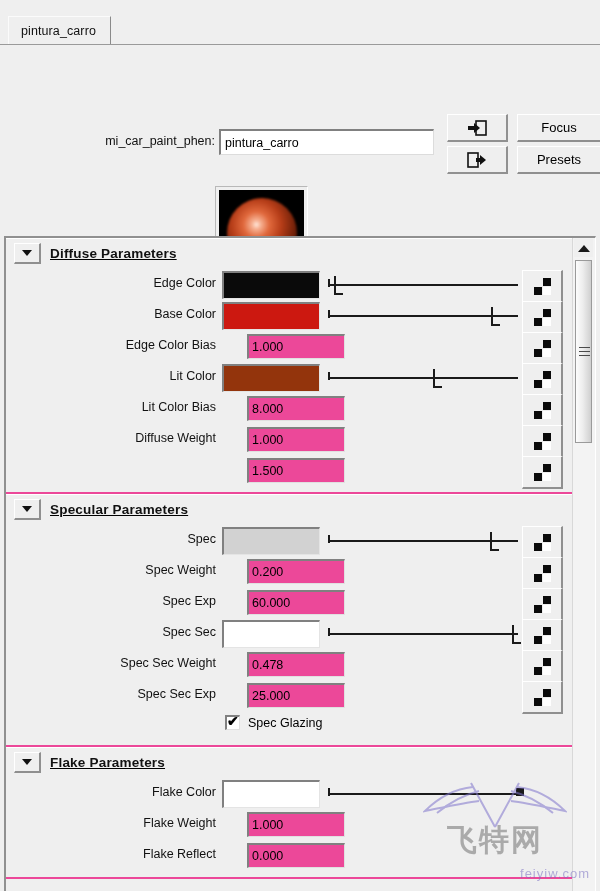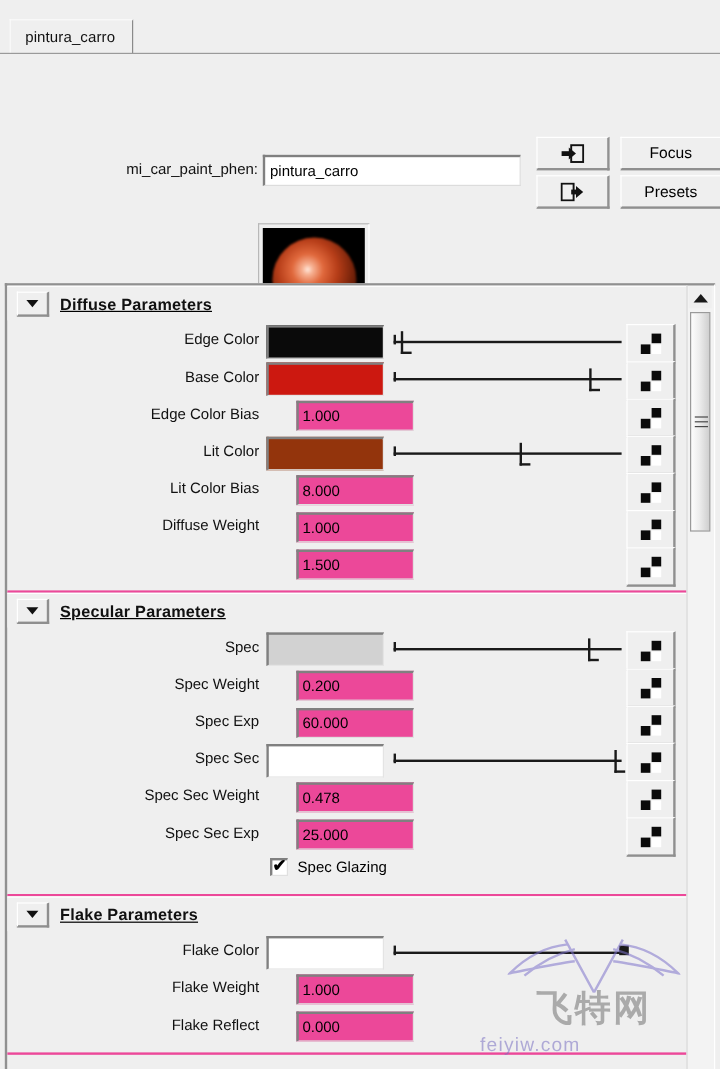--- a/index.html
+++ b/index.html
@@ -290,21 +290,21 @@
     width:190px;height:120px;
     pointer-events:none;opacity:.55;
   }
   .wm-text{
     position:absolute;left:0;bottom:30px;width:100%;
     text-align:center;font-size:30px;font-weight:bold;
     color:#737373;letter-spacing:2px;
   }
   .wm-sub{
     position:absolute;left:0;bottom:10px;width:100%;
-    text-align:left;font-size:16px;color:#7a70c2;letter-spacing:1px;
+    text-align:right;font-size:13px;color:#7a70c2;letter-spacing:1px;
   }
   .wm-wing{
     position:absolute;left:50%;bottom:62px;margin-left:-72px;
     width:144px;height:52px;
   }
 </style>
 </head>
 <body>
 
 <div class="tabstrip">

